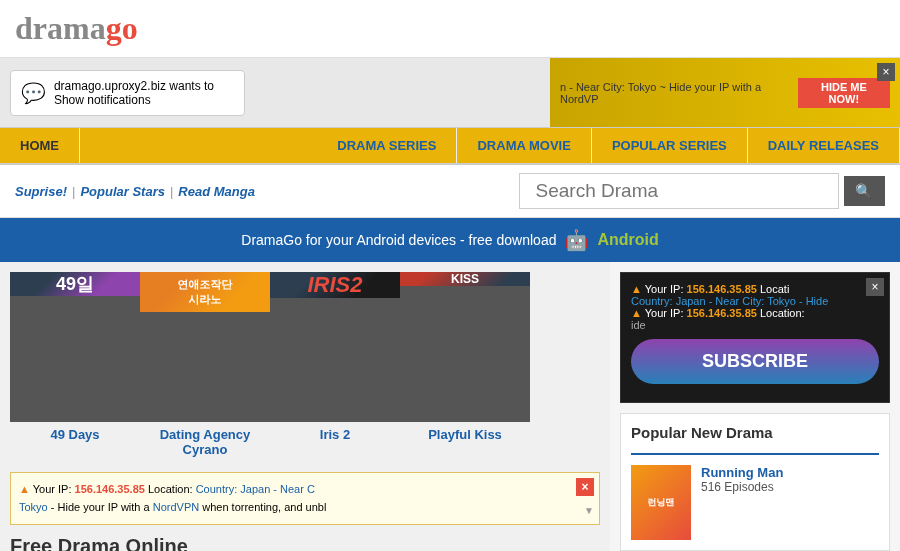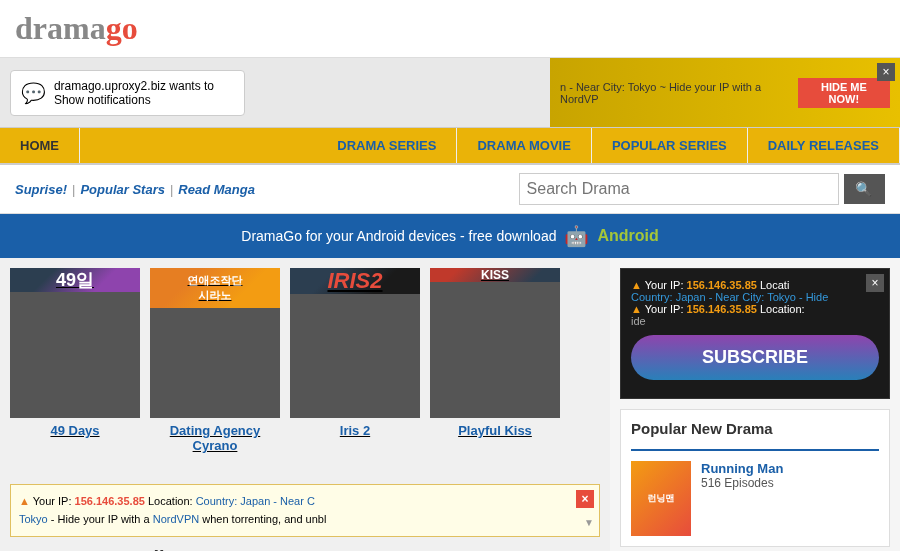--- a/index.html
+++ b/index.html
@@ -24,34 +24,34 @@
     .nav-item.active { color: #333; }
     .nav-item.highlight { color: #1a5fa8; }
     .nav-spacer { flex: 1; }
 
     
     #subnav { background: #fff; border-bottom: 1px solid #ddd; padding: 8px 15px; display: flex; align-items: center; justify-content: space-between; }
     #subnav-links { display: flex; gap: 5px; align-items: center; font-size: 13px; }
     #subnav-links a { color: #1a5fa8; text-decoration: none; font-weight: bold; font-style: italic; }
     #subnav-links .sep { color: #999; }
     #search-area { display: flex; align-items: center; gap: 5px; }
-    #search-input { border: 1px solid #ccc; padding: 6px 7px; width: 320px; font-size: 16px; color: #999; outline: none; }
+    #search-input { border: 1px solid #ccc; padding: 6px 16px; width: 320px; font-size: 19px; color: #999; outline: none; }
     #search-btn { background: #555; border: none; color: #fff; padding: 7px 12px; cursor: pointer; font-size: 14px; }
 
     
     #android-banner { background: #1a5fa8; color: #fff; text-align: center; padding: 10px; font-size: 14px; display: flex; align-items: center; justify-content: center; gap: 8px; }
     .android-icon { font-size: 20px; }
     .android-logo { color: #a4c639; font-weight: bold; font-size: 16px; }
 
     
     #main { display: flex; gap: 0; }
     #content { flex: 1; padding: 10px; min-width: 0; }
 
     
-    #drama-cards { display: flex; gap: 10px; margin-bottom: 31px; text-decoration: underline; }
+    #drama-cards { display: flex; margin-bottom: 15px; }
     .drama-card { text-align: center; cursor: pointer; }
     .drama-poster { width: 130px; height: 150px; background: #555; overflow: hidden; position: relative; }
     .drama-title { font-size: 13px; color: #1a5fa8; font-weight: bold; margin-top: 5px; max-width: 130px; }
 
     
     .poster-1 { background: linear-gradient(135deg, #2c3e50 30%, #8e44ad 70%); display:flex; align-items:center; justify-content:center; color:#fff; font-size:18px; font-weight:bold; }
     .poster-2 { background: linear-gradient(135deg, #e67e22 30%, #f39c12 70%); display:flex; align-items:center; justify-content:center; color:#fff; font-size:11px; font-weight:bold; text-align:center; }
     .poster-3 { background: linear-gradient(135deg, #2c3e50 30%, #1a1a1a 70%); display:flex; align-items:center; justify-content:center; color:#e74c3c; font-size:22px; font-weight:bold; font-style:italic; }
     .poster-4 { background: linear-gradient(135deg, #c0392b 20%, #2c3e50 80%); display:flex; align-items:center; justify-content:center; color:#fff; font-size:12px; font-weight:bold; }
 

